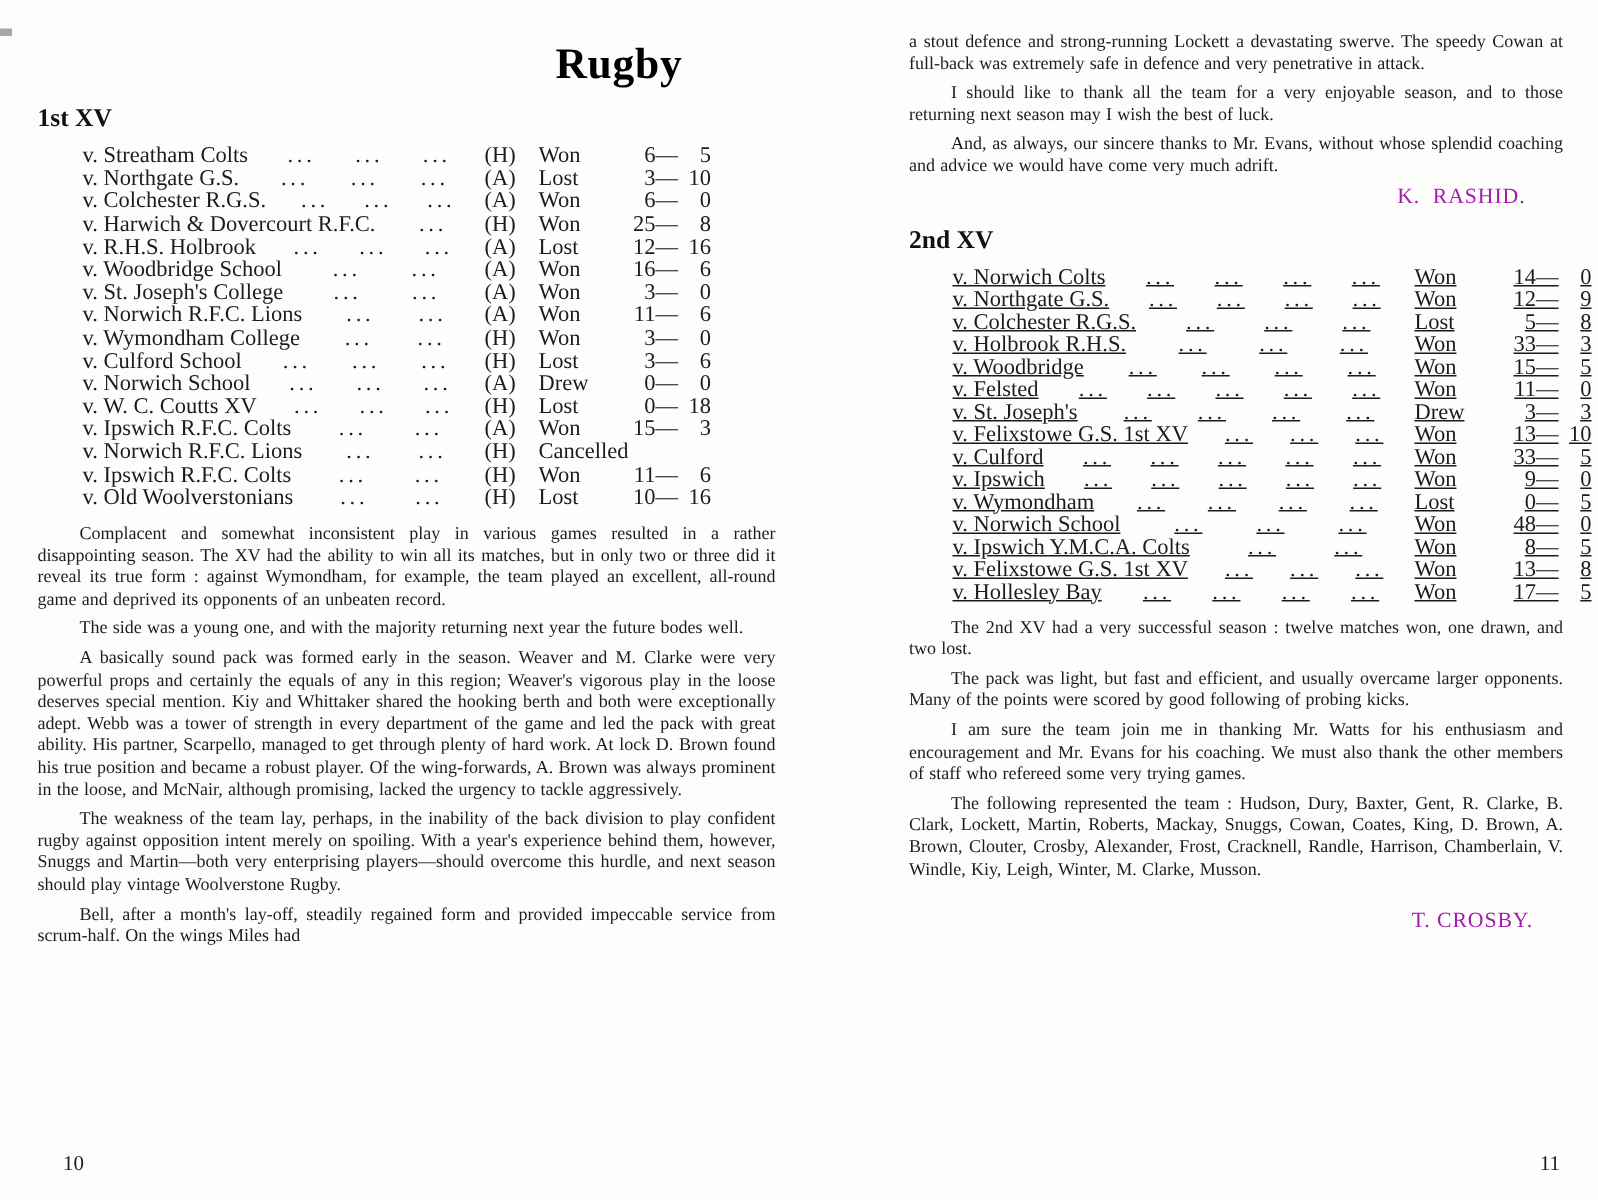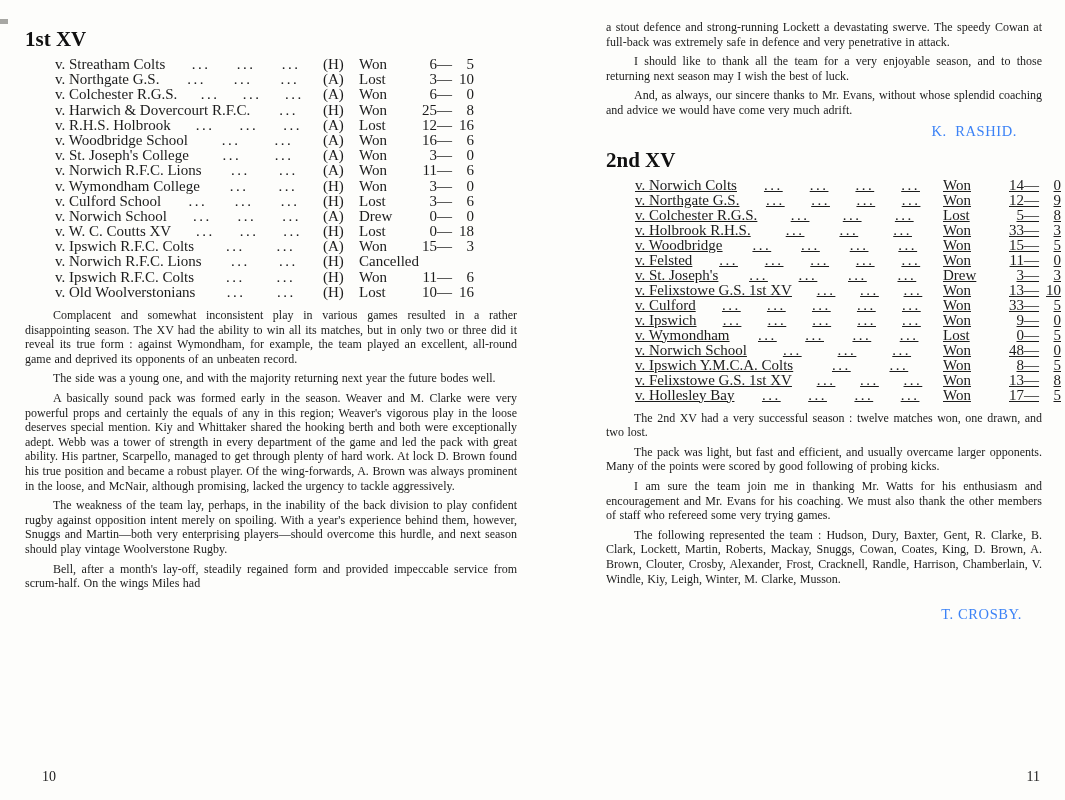--- a/index.html
+++ b/index.html
@@ -11,21 +11,21 @@
   }
   .speck{position:absolute;left:0;top:19px;width:8px;height:5px;background:#8a8a86;opacity:.75;}
   .spread{display:flex;width:1065px;height:800px;}
   .page{position:relative;box-sizing:border-box;}
   .page-left{width:530px;padding:18px 13px 0 25px;}
   .page-right{width:535px;padding:20px 23px 0 76px;}
   .title{
     font-size:29px;font-weight:bold;margin:10px 62px 0 0;
     text-align:right;letter-spacing:.5px;color:#000;line-height:30px;
   }
-  .xv-heading{font-size:21px;font-weight:bold;margin:13px 0 0 0;line-height:18px;color:#111;}
+  .xv-heading{font-size:17px;font-weight:bold;margin:13px 0 0 0;line-height:18px;color:#111;}
   .page-left .xv-heading{margin-top:12px;}
   .page-right .xv-heading{margin-top:11px;}
   .results{margin-top:9px;font-size:15px;}
   .trow{display:flex;height:15.2px;line-height:15.2px;align-items:baseline;}
   .results-2 .trow{height:15px;line-height:15px;}
   .nd{display:flex;flex:none;}
   .results-1 .trow{padding-left:30px;}
   .results-1 .nd{width:268px;}
   .results-2 .trow{padding-left:29px;text-decoration:underline;}
   .results-2 .nd{width:308px;}
@@ -39,35 +39,36 @@
   .sdash{flex:none;}
   .sagainst{width:22px;flex:none;text-align:right;}
   .paras{margin-top:8px;}
   .paras p{
     margin:0 0 5px 0;font-size:12px;line-height:14.6px;
     text-align:justify;text-indent:28px;word-spacing:.5px;
   }
   .paras p.noindent{text-indent:0;}
   .signature{
     font-size:14.5px;text-align:right;padding-right:25px;
-    white-space:pre;letter-spacing:.6px;margin-top:5px;color:#3b82f6;
+    white-space:pre;letter-spacing:.6px;margin-top:5px;color:#a21caf;
   }
   .signature-bottom{padding-right:20px;margin-top:20px;}
   .pagenum{position:absolute;bottom:15px;font-size:14px;}
   .pagenum-left{left:42px;}
   .pagenum-right{right:25px;}
 </style>
 </head>
 <body>
 
 <div class="speck"></div>
 
 <div class="spread">
 
   <div class="page page-left">
+    <div class="title">Rugby</div>
     <div class="xv-heading">1st XV</div>
     <div class="results results-1">
         <div class="trow">
           <span class="nd">
             <span class="opp">v. Streatham Colts</span>
             <span class="dots">
               <span>...</span>
               <span>...</span>
               <span>...</span>
             </span>

